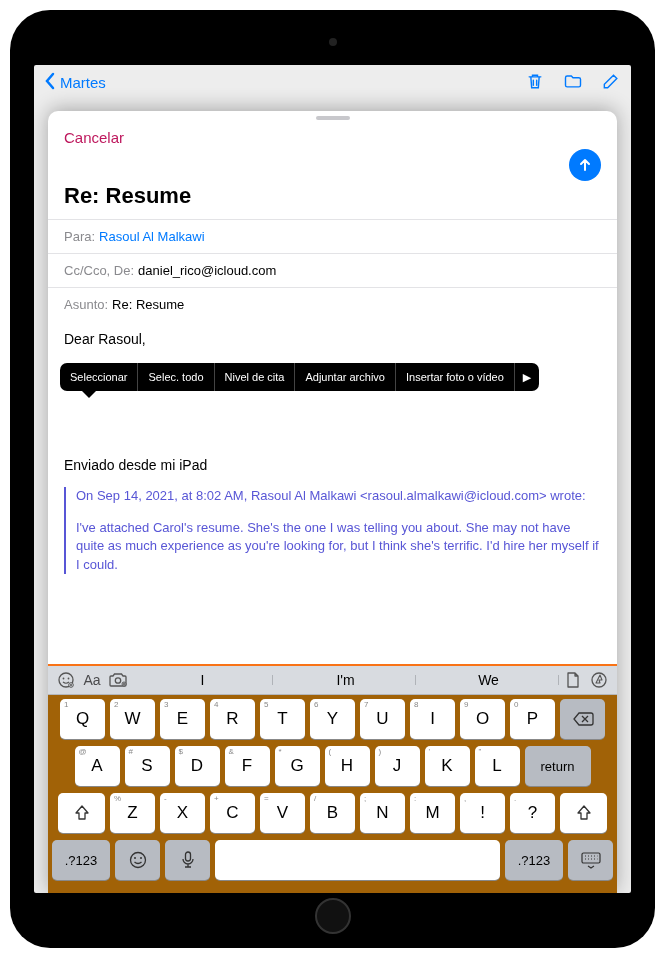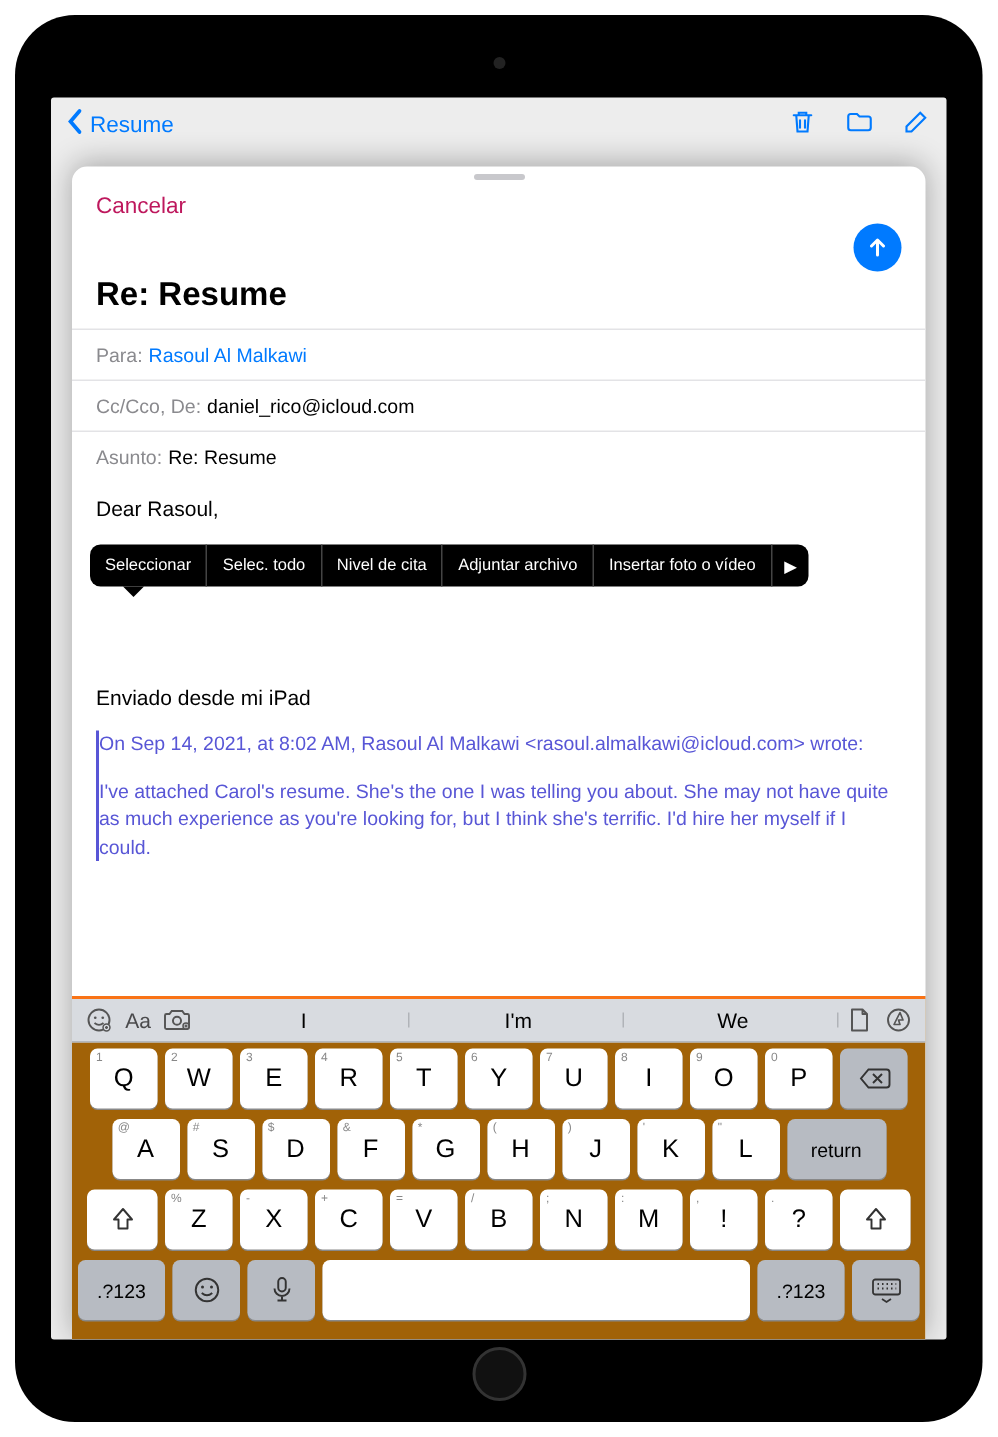--- a/index.html
+++ b/index.html
@@ -167,20 +167,21 @@
       white-space: nowrap;
     }
     .menu-arrow {
       color: #fff;
       padding: 6px 8px;
       font-size: 11px;
     }
     .signature { margin-top: 60px; font-size: 14px; }
     .quote-block {
       border-left: 2px solid #5856d6;
+      padding-left: 10px;
       margin-top: 14px;
       color: #5856d6;
       font-size: 13px;
       line-height: 1.4;
     }
     .quote-header { margin-bottom: 14px; }
     
     .keyboard {
       background: #a16207;
       border-top: 2px solid #f97316;
@@ -261,21 +262,21 @@
   <div class="camera"></div>
   <div class="screen">
 
     <div class="back-nav">
       <div class="back-nav-left">
         <span>
           <svg width="12" height="18" viewBox="0 0 12 18">
               <path d="M9 2 L3 9 L9 16" stroke="#007aff" stroke-width="2.5" fill="none" stroke-linecap="round"></path>
             </svg>
         </span>
-        <span style="margin-left:2px;">Resume</span>
+        <span style="margin-left:2px;">Martes</span>
       </div>
       <div class="back-nav-right">
         <span>
           <svg class="nav-icon" viewBox="0 0 24 24">
               <path d="M5 7h14M9 7V5h6v2M7 7l1 13h8l1-13M10 11v6M14 11v6" stroke="#007aff" stroke-width="1.7" fill="none" stroke-linecap="round"></path>
             </svg>
         </span>
         <span>
           <svg class="nav-icon" viewBox="0 0 24 24">
               <path d="M3 8a2 2 0 012-2h5l2 2h7a2 2 0 012 2v7a2 2 0 01-2 2H5a2 2 0 01-2-2V8z" stroke="#007aff" stroke-width="1.7" fill="none"></path>

